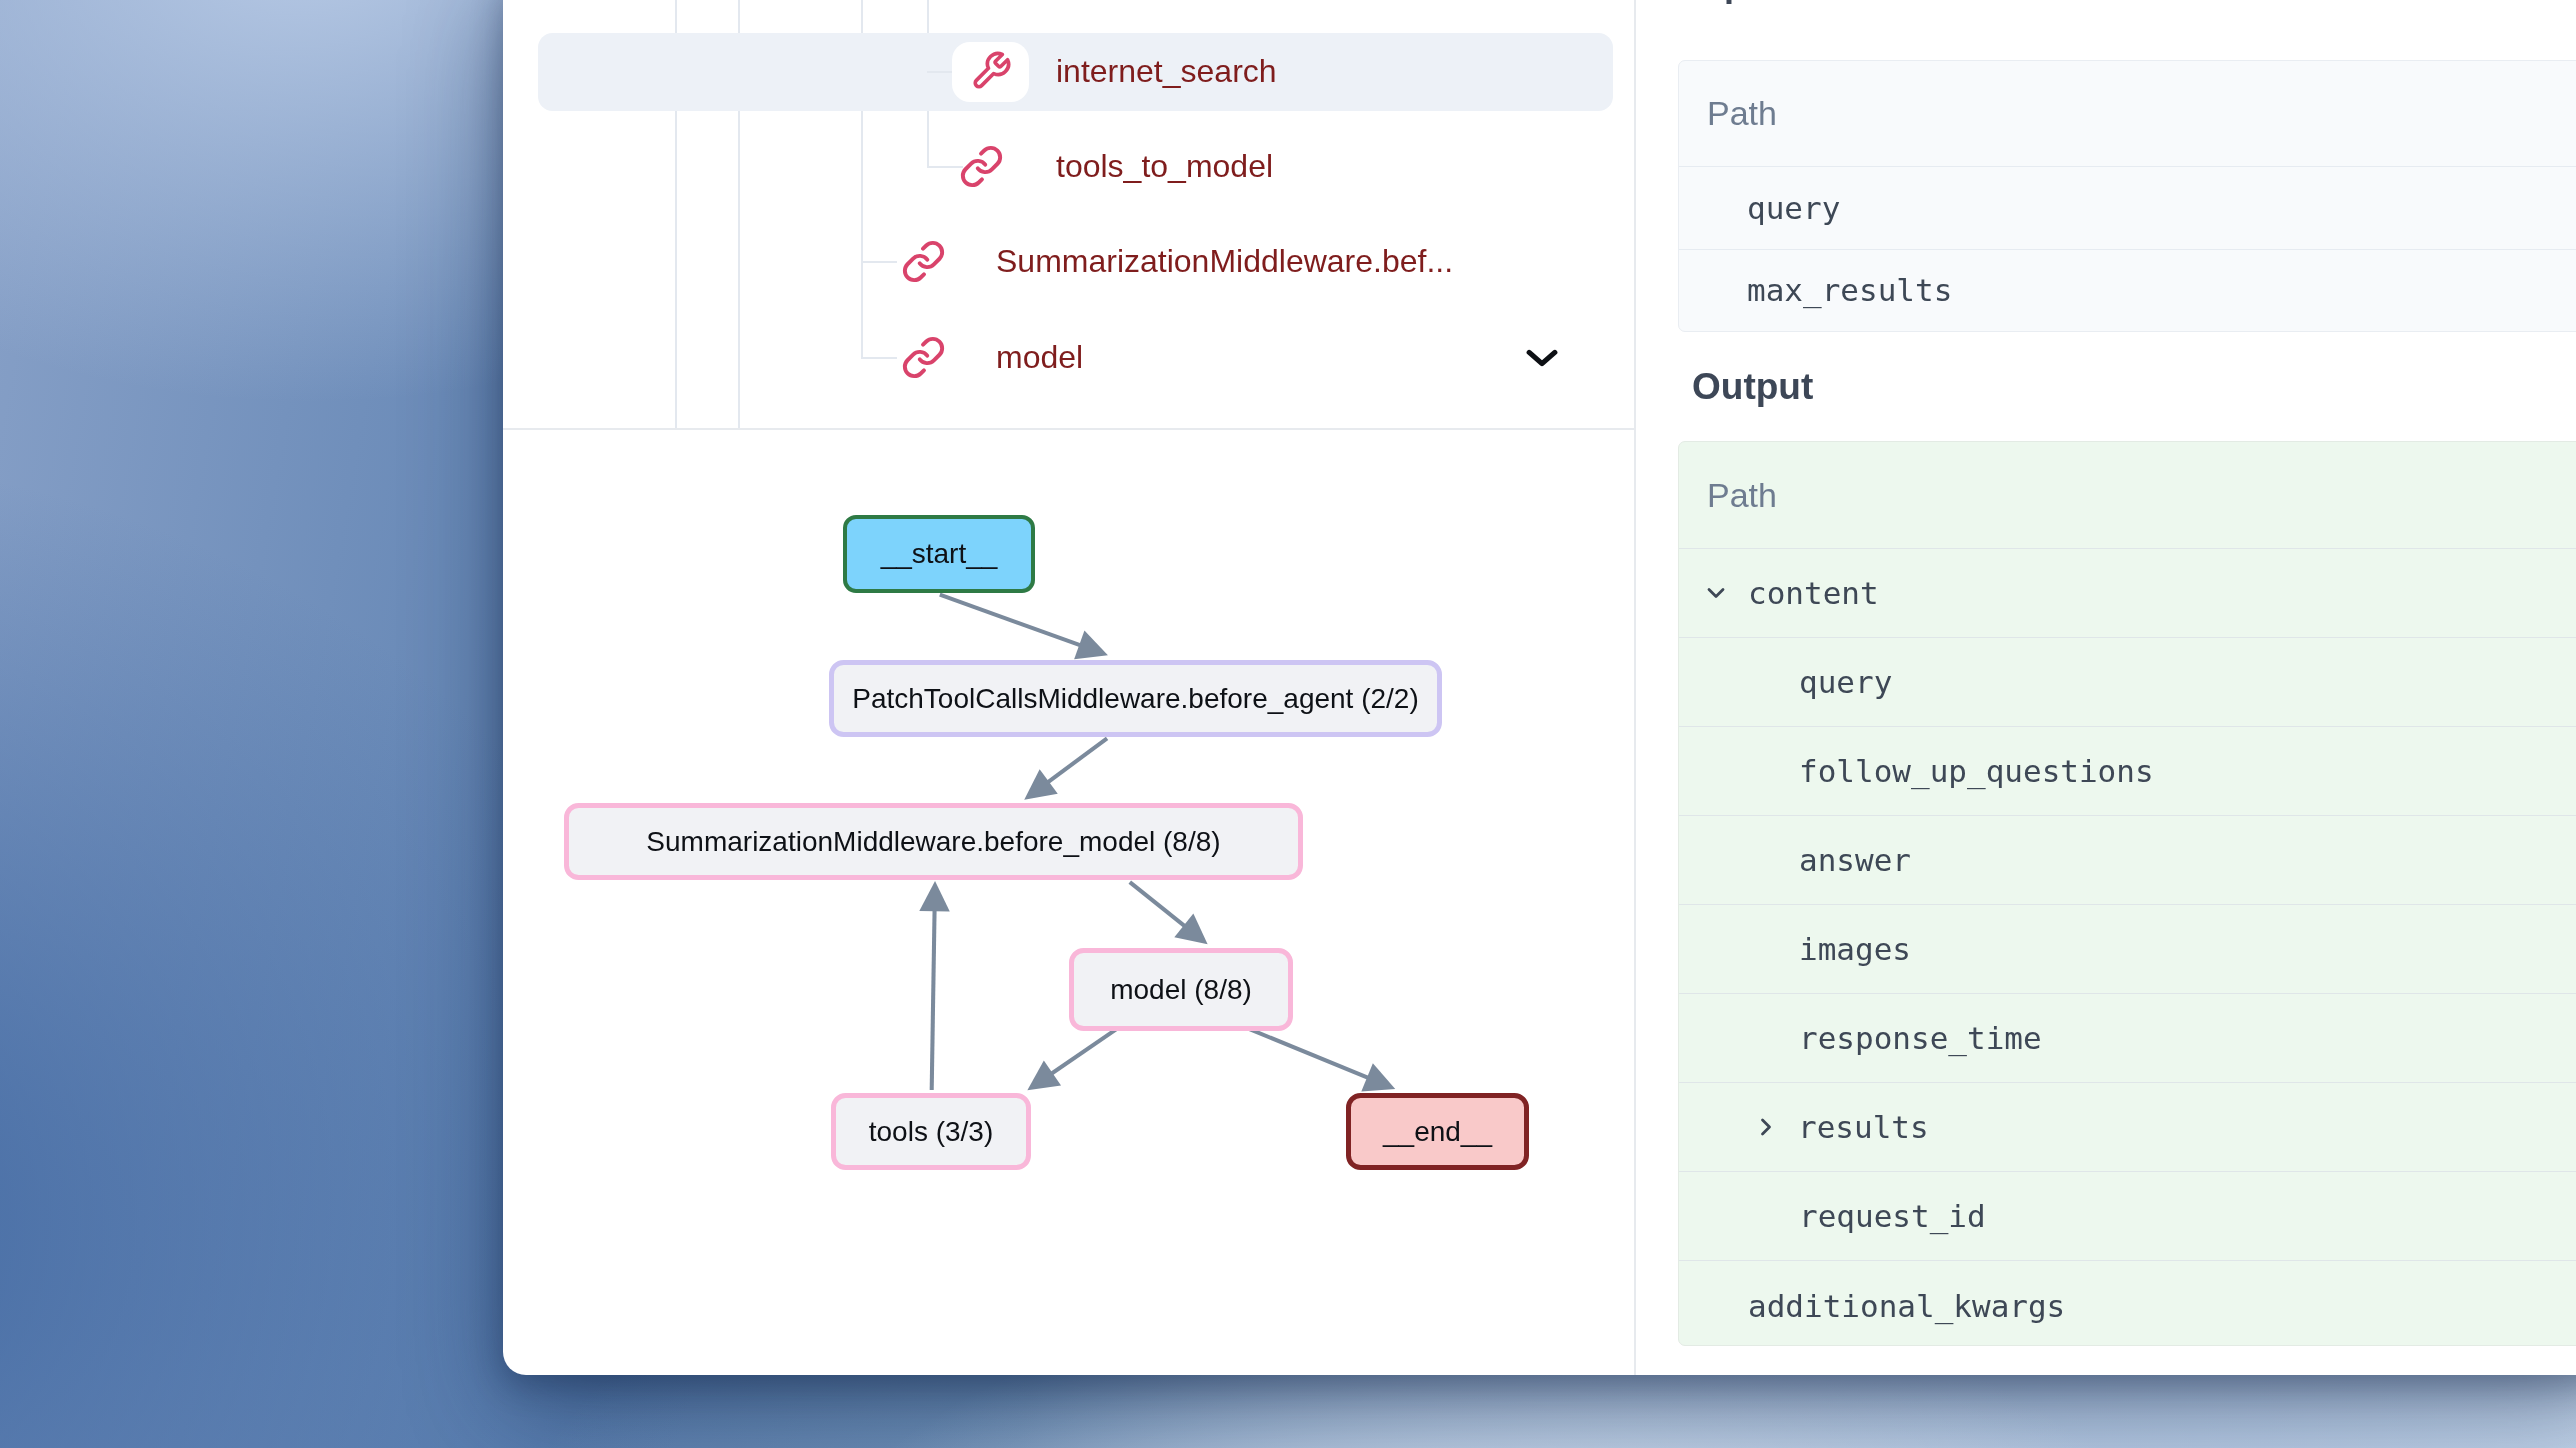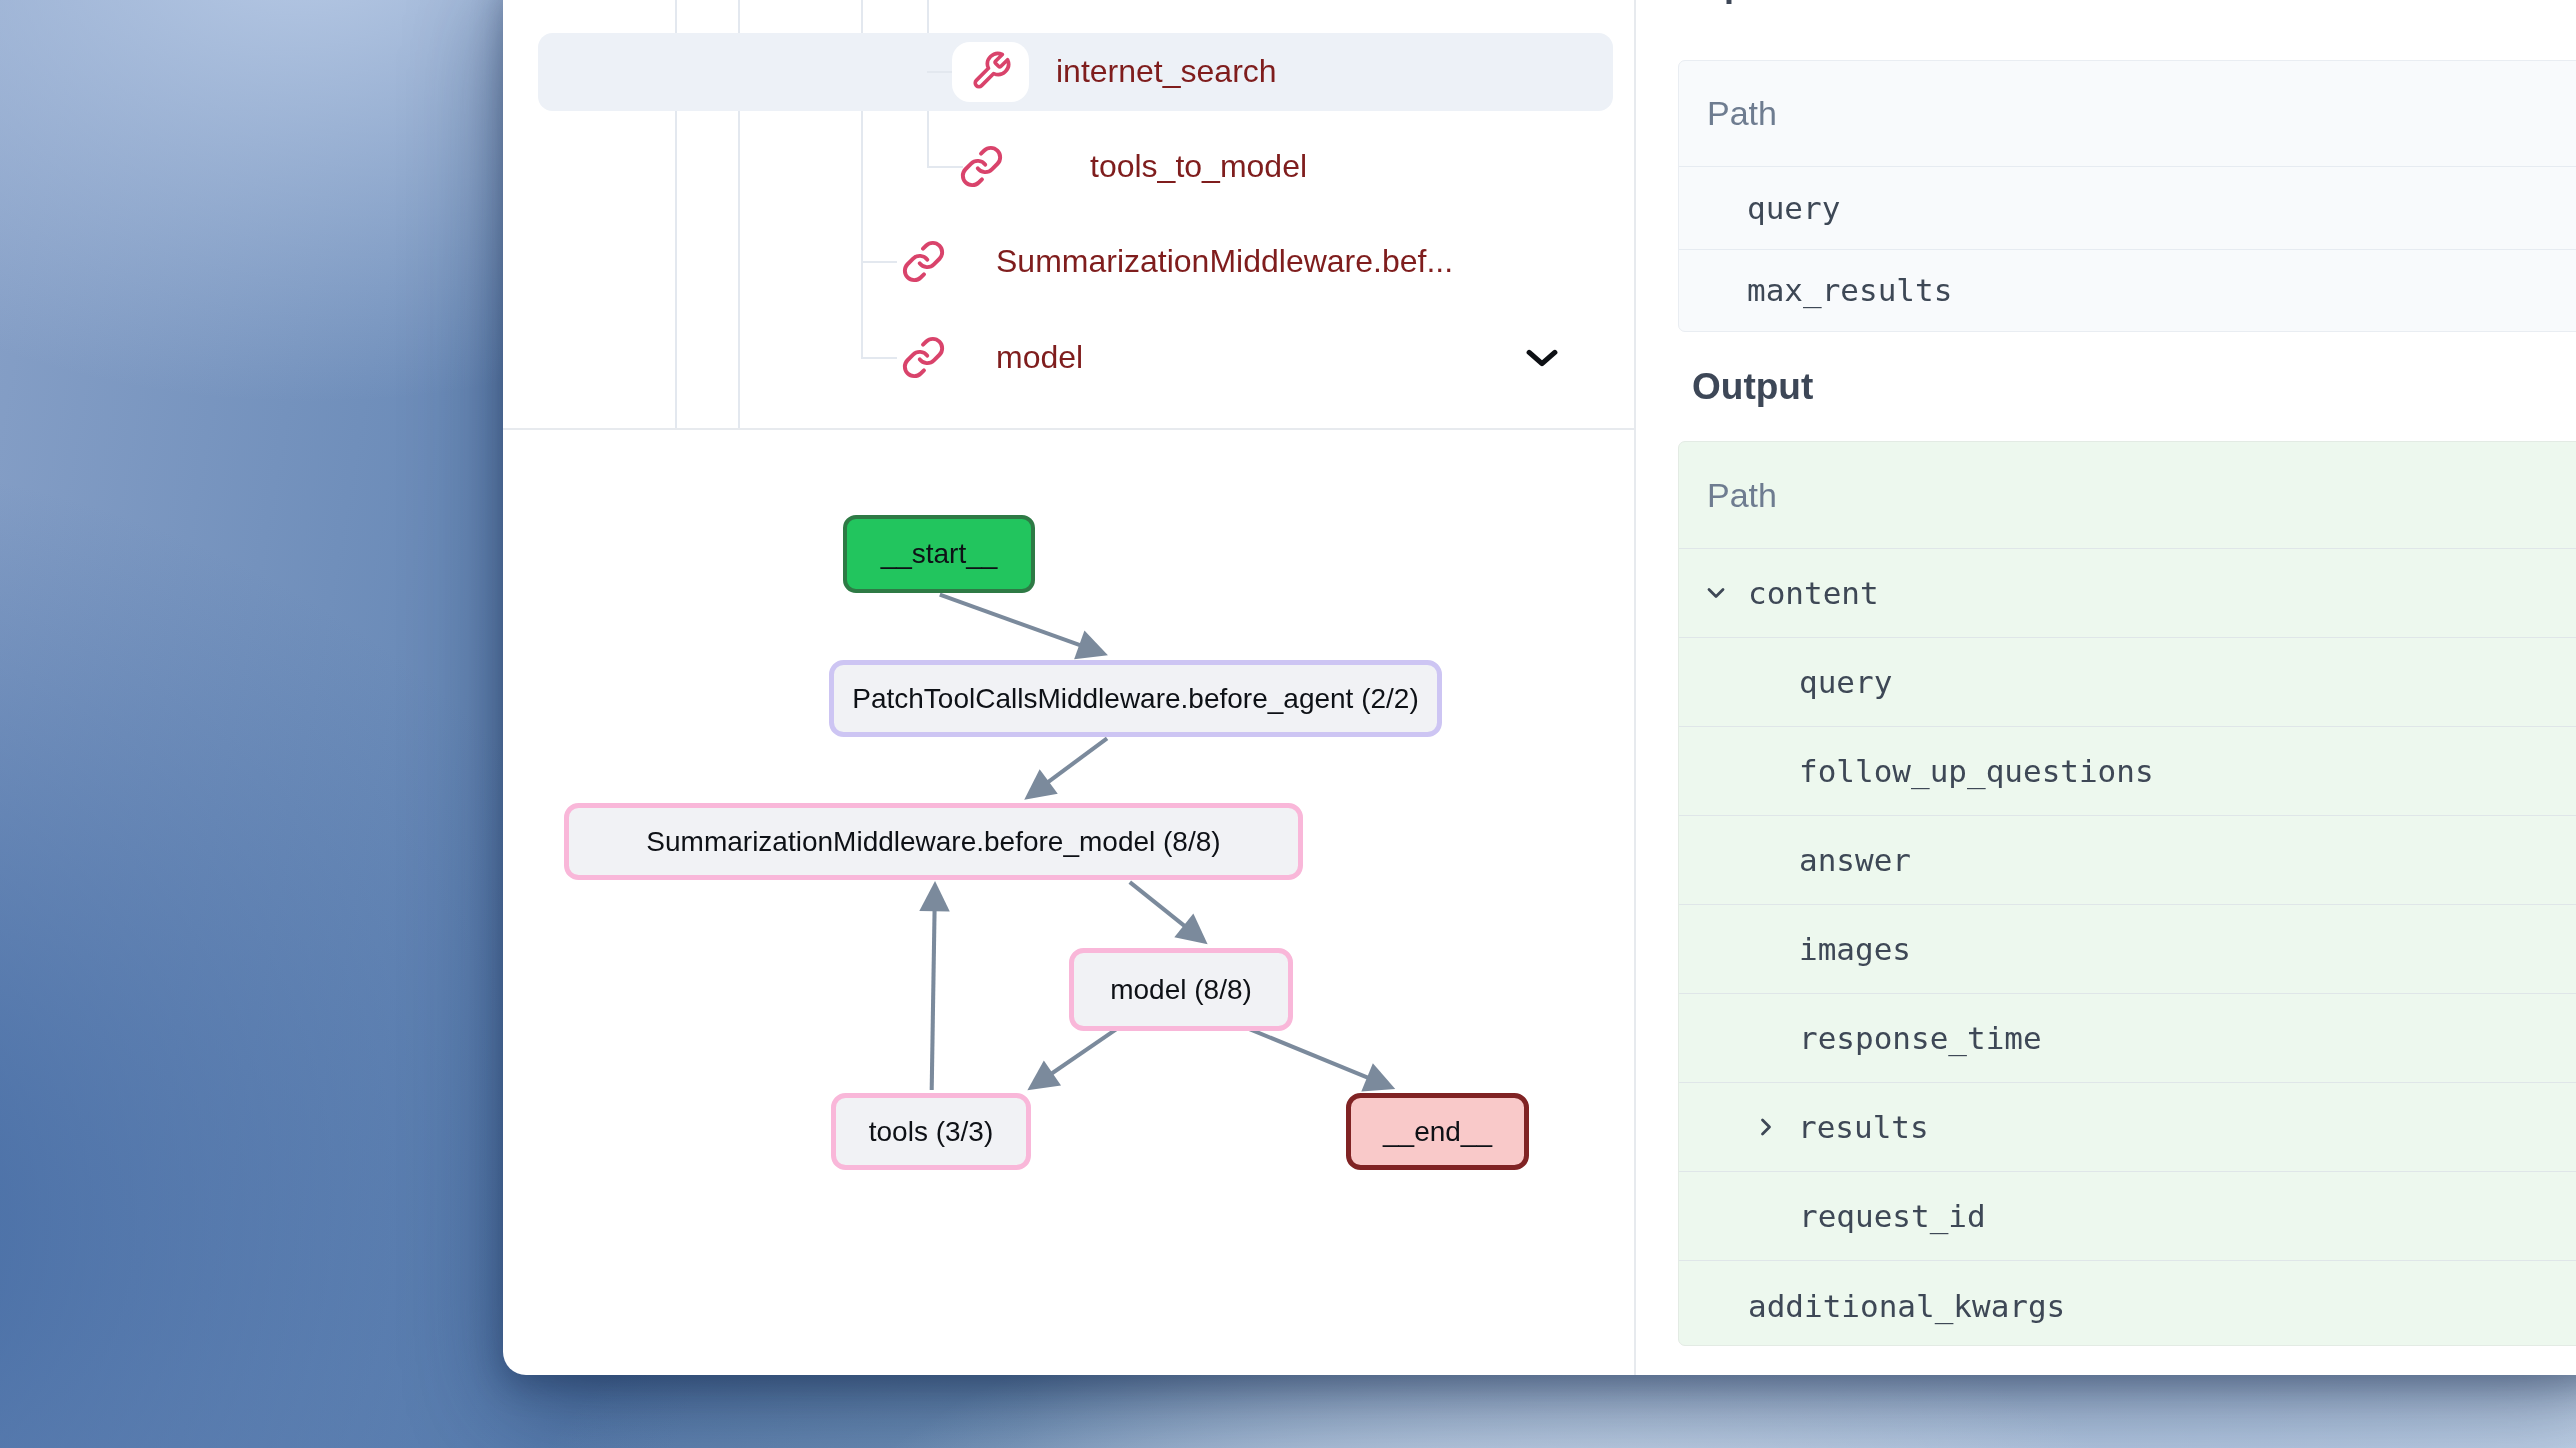--- a/index.html
+++ b/index.html
@@ -41,34 +41,34 @@
   .r1 { top:57px; } .r2 { top:152px; } .r3 { top:247px; } .r4 { top:343px; }
   .icon-chip {
     position:absolute; left:449px; top:66px; width:77px; height:60px;
     background:#ffffff; border-radius:18px; display:flex; align-items:center; justify-content:center;
   }
   .tree-icon { position:absolute; display:flex; align-items:center; justify-content:center; }
   .tree-label {
     position:absolute; font-size:32px; color:#7f1d1d; line-height:39px; white-space:nowrap;
   }
   .lbl1 { left:553px; top:76px; }
-  .lbl2 { left:553px; top:171px;margin-left:34px; }
+  .lbl2 { left:553px; top:171px; }
   .lbl3 { left:493px; top:266px; }
   .lbl4 { left:493px; top:362px; }
   .model-chevron { position:absolute; left:1022px; top:370px; }
   .h-divider { position:absolute; left:0; top:452px; width:1131px; height:1.6px; background:#e7eaee; }
 
   
   .graph { position:absolute; left:0; top:453px; width:1131px; height:946px; }
   .edges { position:absolute; left:0; top:0; width:1131px; height:946px; }
   .gnode {
     position:absolute; display:flex; align-items:center; justify-content:center;
     font-size:28px; color:#0e1116; border-radius:14.6px; white-space:nowrap; background:#f1f2f5;
   }
-  .n-start { left:340px; top:86px;  width:192px;  height:78px; background:#22c55e; border:4px solid #2e7a45; border-radius:13px; }
+  .n-start { left:340px; top:86px;  width:192px;  height:78px; background:#7dd3fc; border:4px solid #2e7a45; border-radius:13px; }
   .n-patch { left:326px; top:231px;  width:613px;  height:77px; border:5.7px solid #cdc5f3; }
   .n-summ  { left:61px;  top:374px;  width:739px;  height:77px; border:5.7px solid #f9b7d9; }
   .n-model { left:566px; top:519px;  width:224px;  height:83px; border:5.7px solid #f9b7d9; }
   .n-tools { left:328px; top:664px;  width:200px;  height:77px; border:5.7px solid #f9b7d9; }
   .n-end   { left:843px;top:664px;  width:183px;  height:77px; background:#f9c9c9; border:5.7px solid #802324; }
 
   
   .rp-heading {
     position:absolute; font-weight:700; color:#3d4757; white-space:nowrap;
   }

